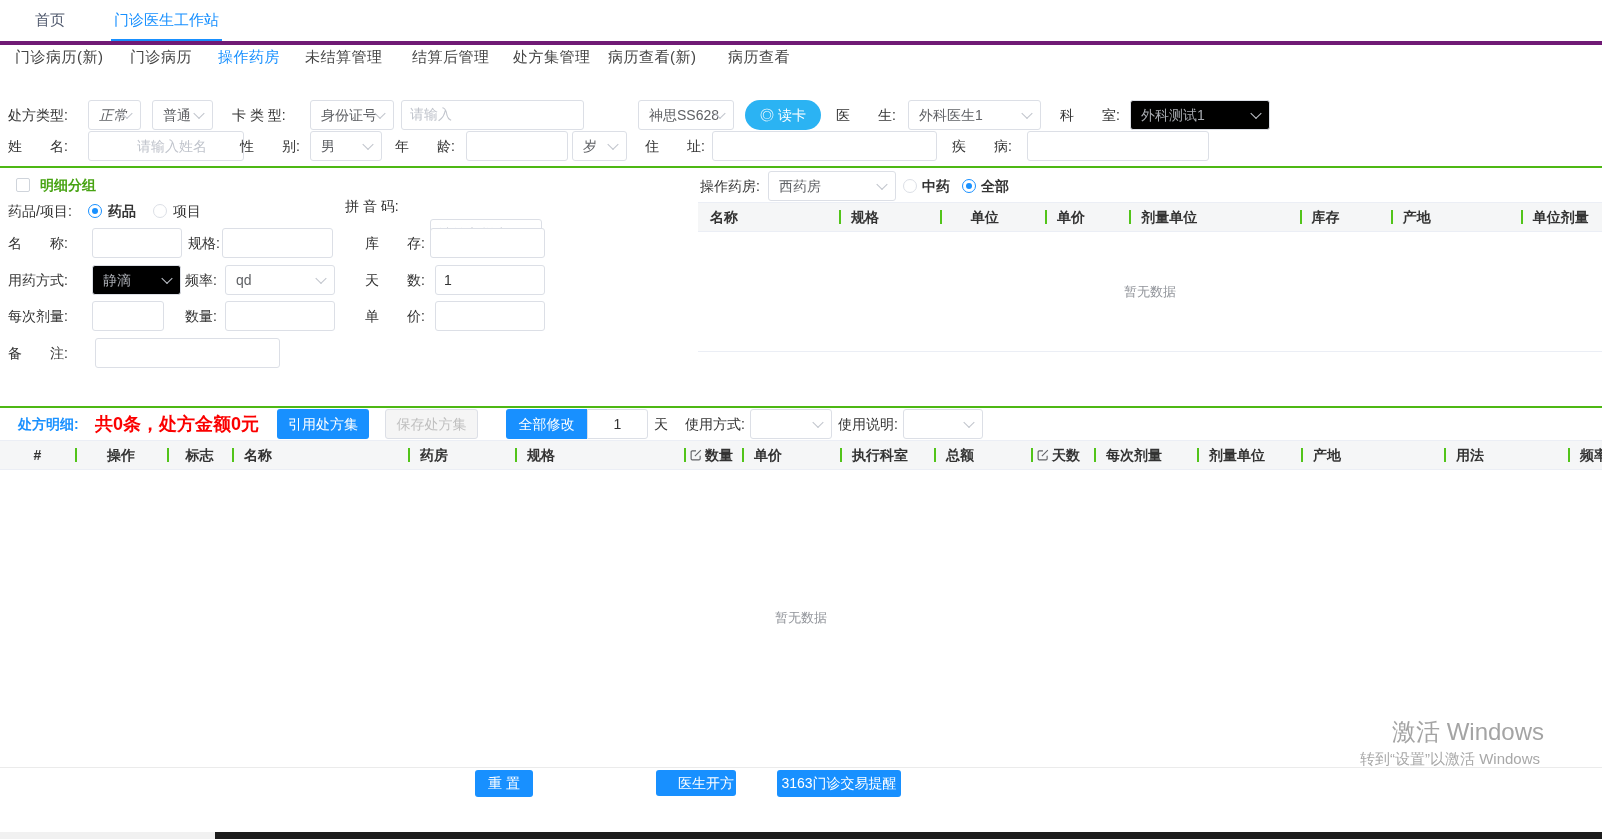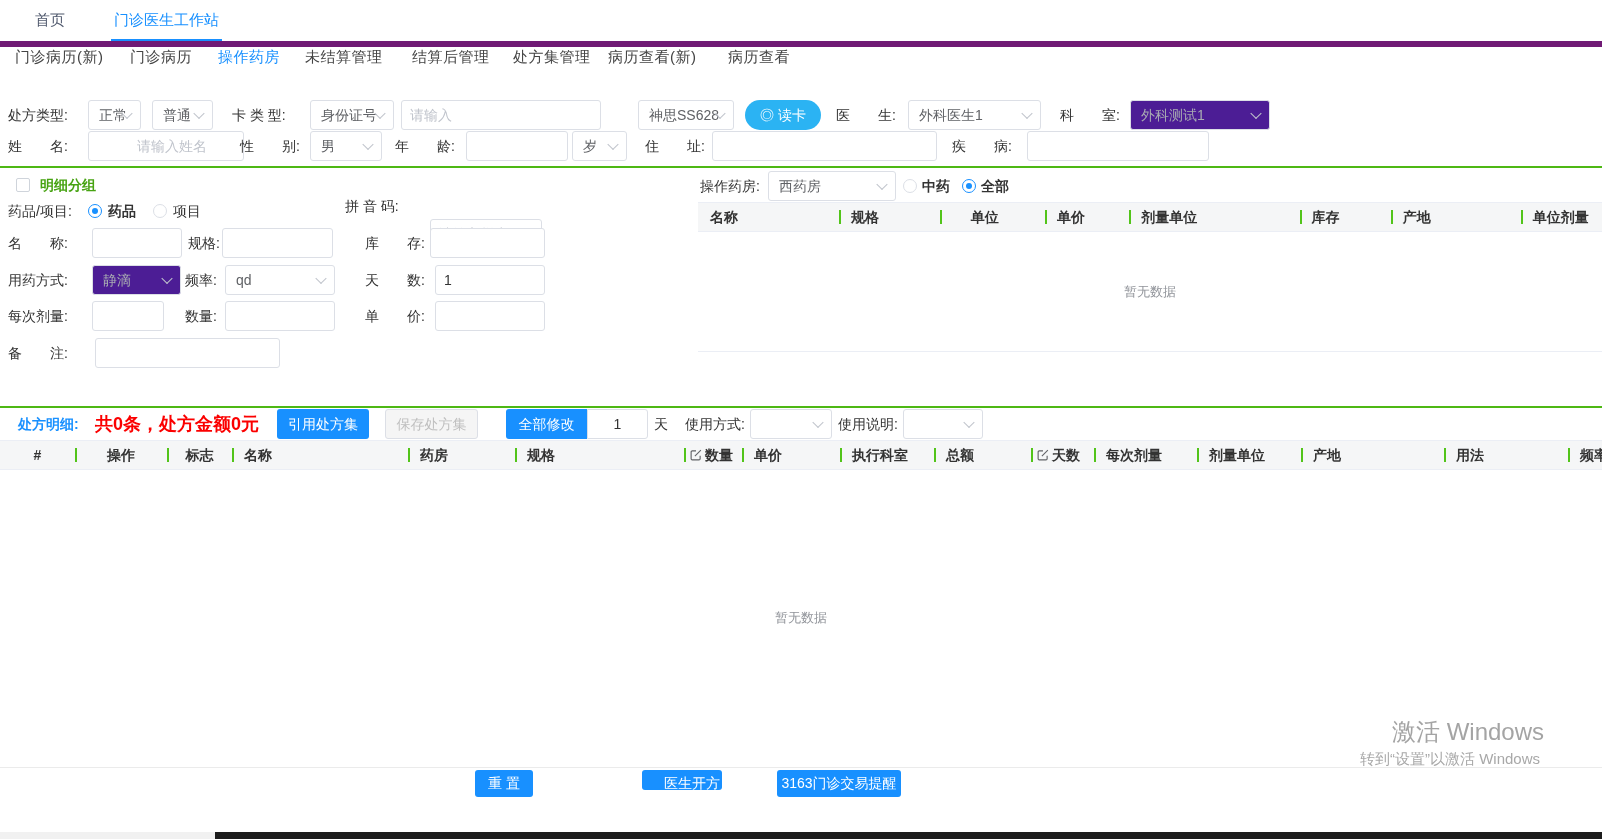--- a/index.html
+++ b/index.html
@@ -1,33 +1,33 @@
 <!DOCTYPE html>
 <html><head>
 <meta charset="utf-8">
 <style>
   html,body{margin:0;padding:0;background:#fff;}
   body{font-family:"Liberation Sans","DejaVu Sans",sans-serif;}
   #screen{position:relative;width:1602px;height:839px;background:#fff;overflow:hidden;}
 
   
-  .topbar{position:absolute;left:0;top:0;width:1602px;height:41px;border-bottom:6px solid #701a75;background:#fff;}
+  .topbar{position:absolute;left:0;top:0;width:1602px;height:41px;border-bottom:4px solid #701a75;background:#fff;}
   .maintab{position:absolute;top:0;height:39px;line-height:39px;font-size:15px;color:#515a6e;cursor:pointer;}
   .maintab.active{color:#1890ff;border-bottom:2px solid #1890ff;}
 
   
   .subnav-item{position:absolute;top:44px;height:26px;line-height:26px;font-size:15px;color:#444;cursor:pointer;letter-spacing:.5px;}
   .subnav-item.active{color:#1890ff;}
 
   
   .lbl{position:absolute;height:30px;line-height:30px;font-size:14px;color:#333;white-space:pre;}
   .inp{position:absolute;height:30px;border:1px solid #dcdfe6;border-radius:3px;font-size:14px;color:#333;padding:0 8px;box-sizing:border-box;background:#fff;outline:none;}
   .inp::placeholder{color:#c0c4cc;}
   .sel{position:absolute;height:30px;border:1px solid #dcdfe6;border-radius:3px;background:#fff;font-size:14px;color:#606266;line-height:28px;padding:0 24px 0 10px;box-sizing:border-box;cursor:pointer;white-space:nowrap;overflow:hidden;}
-  .sel.disabled{background:#4c1d95;color:#a9acb2;cursor:not-allowed;}
+  .sel.disabled{background:#000000;color:#a9acb2;cursor:not-allowed;}
   .chev{position:absolute;right:9px;top:50%;width:7px;height:7px;border-right:1.4px solid #c0c4cc;border-bottom:1.4px solid #c0c4cc;transform:translateY(-70%) rotate(45deg);}
   .btn{position:absolute;height:30px;line-height:30px;text-align:center;background:#1890ff;color:#fff;font-size:14px;border:none;border-radius:3px;cursor:pointer;padding:0;}
   .btn.disabled{background:#f5f5f5;border:1px solid #dcdfe6;color:#bfbfbf;cursor:not-allowed;line-height:28px;}
   .pill{border-radius:16px;background:#2bb3f3;}
 
   .radio{position:absolute;width:14px;height:14px;border:1px solid #dcdfe6;border-radius:50%;background:#fff;box-sizing:border-box;cursor:pointer;}
   .radio.checked{border-color:#1890ff;}
   .radio.checked::after{content:"";position:absolute;left:3px;top:3px;width:6px;height:6px;border-radius:50%;background:#1890ff;}
   .rlabel{position:absolute;height:30px;line-height:30px;font-size:14px;color:#333;cursor:pointer;}
   .rlabel.bold{font-weight:bold;}
@@ -69,25 +69,25 @@
   <div class="subnav-item" style="left:15px;">门诊病历(新)</div>
   <div class="subnav-item" style="left:130px;">门诊病历</div>
   <div class="subnav-item active" style="left:218px;">操作药房</div>
   <div class="subnav-item" style="left:305px;">未结算管理</div>
   <div class="subnav-item" style="left:412px;">结算后管理</div>
   <div class="subnav-item" style="left:513px;">处方集管理</div>
   <div class="subnav-item" style="left:608px;">病历查看(新)</div>
   <div class="subnav-item" style="left:728px;">病历查看</div>
 
   <div class="lbl" style="left:8px;top:100px;">处方类型:</div>
-  <div class="sel" style="left:88px;top:100px;width:53px;"><span>正常</span><span class="chev"></span></div>
+  <div class="sel" style="left:88px;top:100px;width:53px;font-style:italic;"><span>正常</span><span class="chev"></span></div>
   <div class="sel" style="left:152px;top:100px;width:61px;"><span>普通</span><span class="chev"></span></div>
   <div class="lbl" style="left:232px;top:100px;">卡 类 型:</div>
   <div class="sel" style="left:310px;top:100px;width:84px;"><span>身份证号</span><span class="chev"></span></div>
-  <input class="inp" style="left: 401px; top: 100px; width: 200px;" placeholder="请输入">
+  <input class="inp" style="left: 401px; top: 100px; width: 183px; font-family: Liberation Serif, serif;" placeholder="请输入">
   <div class="sel" style="left:638px;top:100px;width:96px;"><span>神思SS628</span><span class="chev"></span></div>
   <button class="btn pill" style="left:745px;top:100px;width:76px;"><span>◎</span> <span>读卡</span></button>
   <div class="lbl" style="left:836px;top:100px;">医　　生:</div>
   <div class="sel" style="left:908px;top:100px;width:133px;"><span>外科医生1</span><span class="chev"></span></div>
   <div class="lbl" style="left:1060px;top:100px;">科　　室:</div>
   <div class="sel disabled" style="left:1130px;top:100px;width:140px;"><span>外科测试1</span><span class="chev"></span></div>
 
   <div class="lbl" style="left:8px;top:131px;">姓　　名:</div>
   <input class="inp" style="left: 88px; top: 131px; width: 156px; padding-left: 48px;" placeholder="请输入姓名">
   <div class="lbl" style="left:240px;top:131px;">性　　别:</div>
@@ -204,21 +204,21 @@
       <div class="th" style="width:80px;"><span class="sep"></span><span>频率</span></div>
     </div>
     <div class="tbody" style="width:1602px;height:296px;">
       <div class="empty">暂无数据</div>
     </div>
   </div>
 
   <div class="footer-line" style="top:767px;"></div>
 
   <button class="btn" style="left:475px;top:770px;width:58px;height:27px;line-height:27px;">重 置</button>
-  <button class="btn" style="left:642px;top:770px;width:80px;height:20px;line-height:27px;padding-left:20px;">医生开方</button>
+  <button class="btn" style="left:656px;top:770px;width:80px;height:26px;line-height:27px;padding-left:20px;">医生开方</button>
   <button class="btn" style="left:777px;top:770px;width:124px;height:27px;line-height:27px;">3163门诊交易提醒</button>
 
   <div class="wm1" style="left:1392px;top:716px;">激活 Windows</div>
   <div class="wm2" style="left:1360px;top:750px;">转到“设置”以激活 Windows</div>
 
   <div class="bstrip-light" style="left:0;top:832px;width:215px;height:7px;"></div>
   <div class="bstrip-dark" style="left:215px;top:832px;width:1387px;height:7px;"></div>
 
 </div>
 

